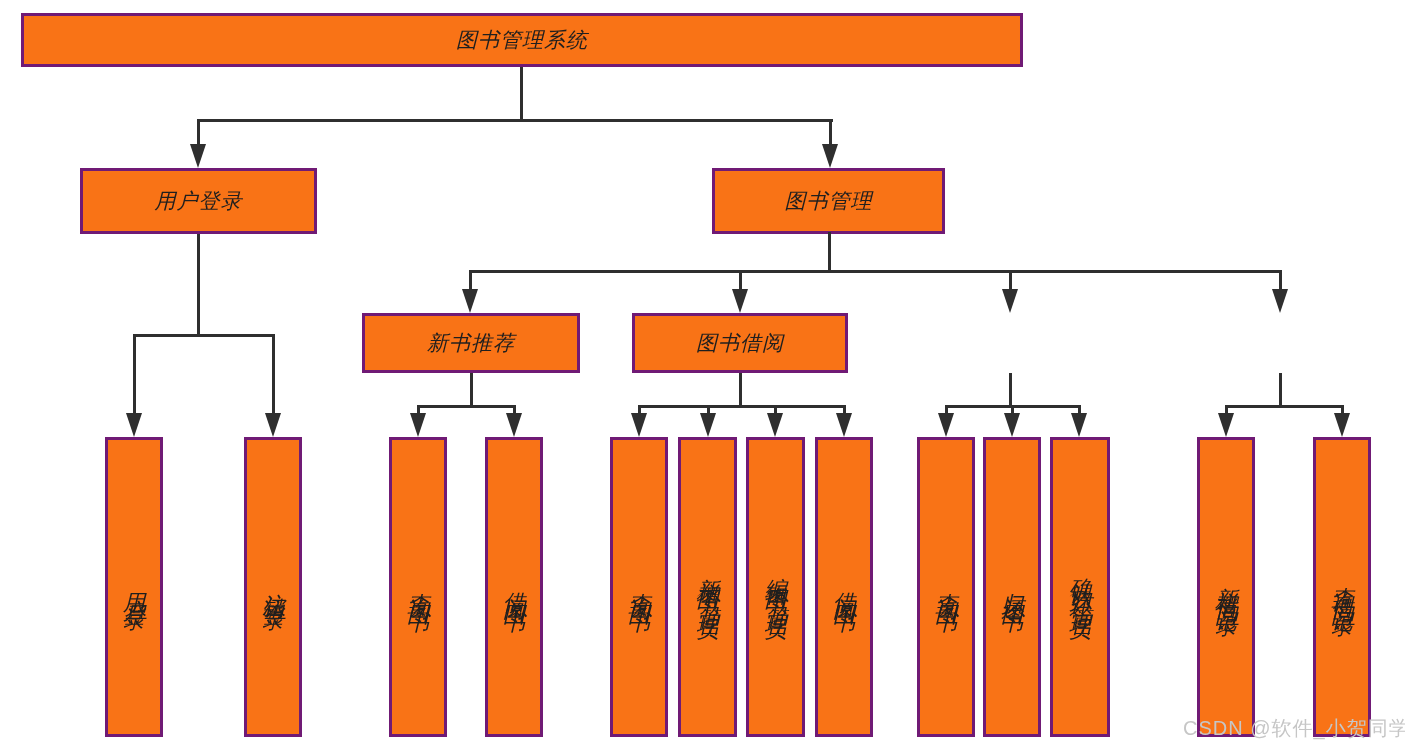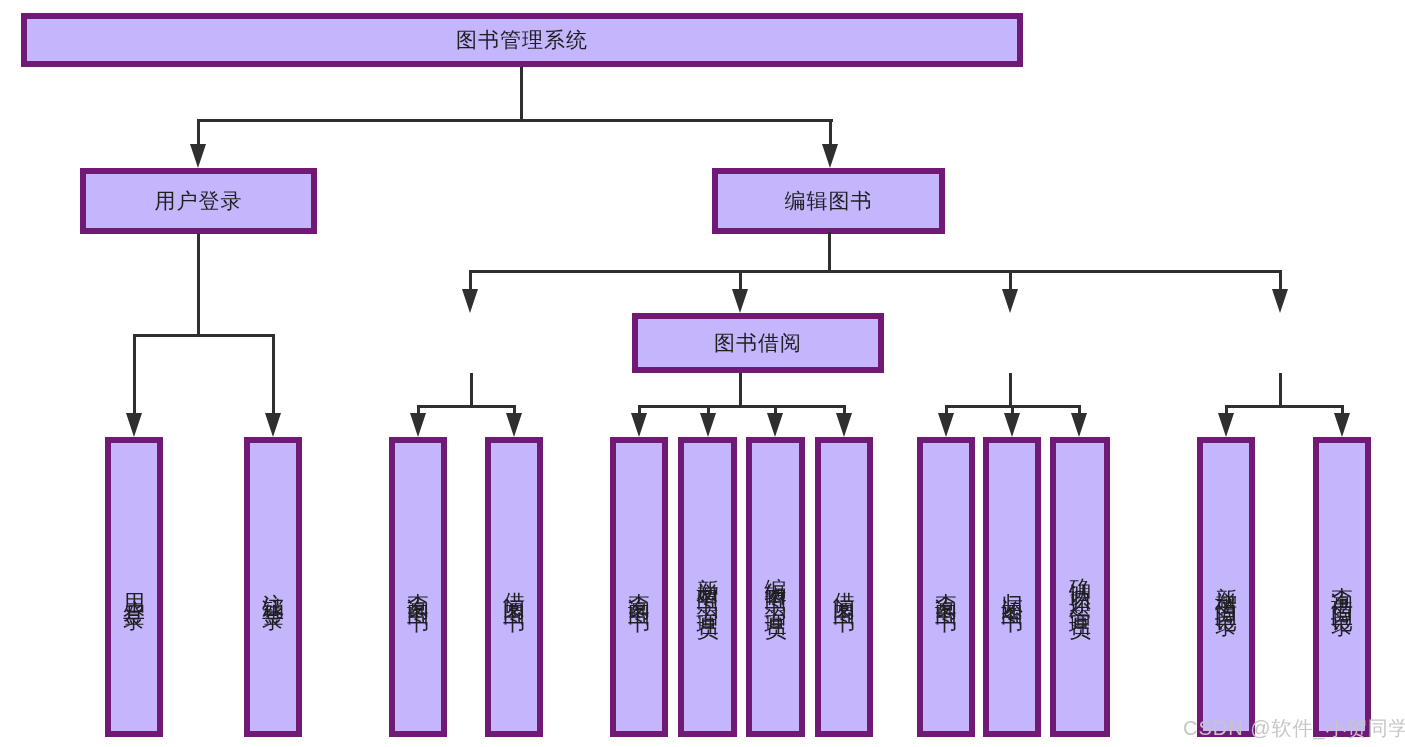--- a/index.html
+++ b/index.html
@@ -10,26 +10,27 @@
   .canvas{
     position:relative;
     width:1405px;
     height:747px;
     background:#ffffff;
     overflow:hidden;
   }
   .box{
     position:absolute;
     box-sizing:border-box;
-    border:6px solid #701a75;
-    background:#c4b5fd;
+    border:3px solid #701a75;
+    background:#f97316;
     display:flex;
     align-items:center;
     justify-content:center;
     color:#1f1f1f;
+    font-style:italic;
   }
   .hb{ font-size:21px; letter-spacing:1px; }
   .vb{
     writing-mode:vertical-rl;
     text-orientation:mixed;
     font-size:22px;
     letter-spacing:6px;
     line-height:1;
   }
   .vl{ position:absolute; width:3px; background:#2f2f2f; }
@@ -58,41 +59,42 @@
   <div class="box hb" style="left:21px;top:13px;width:1002px;height:54px;">图书管理系统</div>
 
   <div class="vl" style="left:520px;top:67px;height:53px;"></div>
   <div class="hl" style="left:197px;top:119px;width:636px;"></div>
   <div class="vl" style="left:197px;top:119px;height:27px;"></div>
   <div class="ar" style="left:190px;top:144px;"></div>
   <div class="vl" style="left:829px;top:119px;height:27px;"></div>
   <div class="ar" style="left:822px;top:144px;"></div>
 
   <div class="box hb" style="left:80px;top:168px;width:237px;height:66px;">用户登录</div>
-  <div class="box hb" style="left:712px;top:168px;width:233px;height:66px;">编辑图书</div>
+  <div class="box hb" style="left:712px;top:168px;width:233px;height:66px;">图书管理</div>
 
   <div class="vl" style="left:197px;top:234px;height:101px;"></div>
   <div class="hl" style="left:133px;top:334px;width:142px;"></div>
   <div class="vl" style="left:133px;top:334px;height:81px;"></div>
   <div class="ar" style="left:126px;top:413px;"></div>
   <div class="vl" style="left:272px;top:334px;height:81px;"></div>
   <div class="ar" style="left:265px;top:413px;"></div>
 
   <div class="vl" style="left:828px;top:232px;height:41px;"></div>
   <div class="hl" style="left:469px;top:270px;width:813px;"></div>
   <div class="vl" style="left:469px;top:270px;height:21px;"></div>
   <div class="ar" style="left:462px;top:289px;"></div>
   <div class="vl" style="left:739px;top:270px;height:21px;"></div>
   <div class="ar" style="left:732px;top:289px;"></div>
   <div class="vl" style="left:1009px;top:270px;height:21px;"></div>
   <div class="ar" style="left:1002px;top:289px;"></div>
   <div class="vl" style="left:1279px;top:270px;height:21px;"></div>
   <div class="ar" style="left:1272px;top:289px;"></div>
 
-  <div class="box hb" style="left:632px;top:313px;width:252px;height:60px;">图书借阅</div>
+  <div class="box hb" style="left:362px;top:313px;width:218px;height:60px;">新书推荐</div>
+  <div class="box hb" style="left:632px;top:313px;width:216px;height:60px;">图书借阅</div>
 
   <div class="vl" style="left:470px;top:373px;height:35px;"></div>
   <div class="hl" style="left:417px;top:405px;width:99px;"></div>
   <div class="vl" style="left:417px;top:405px;height:10px;"></div>
   <div class="ar" style="left:410px;top:413px;"></div>
   <div class="vl" style="left:513px;top:405px;height:10px;"></div>
   <div class="ar" style="left:506px;top:413px;"></div>
 
   <div class="vl" style="left:739px;top:373px;height:35px;"></div>
   <div class="hl" style="left:638px;top:405px;width:207px;"></div>

